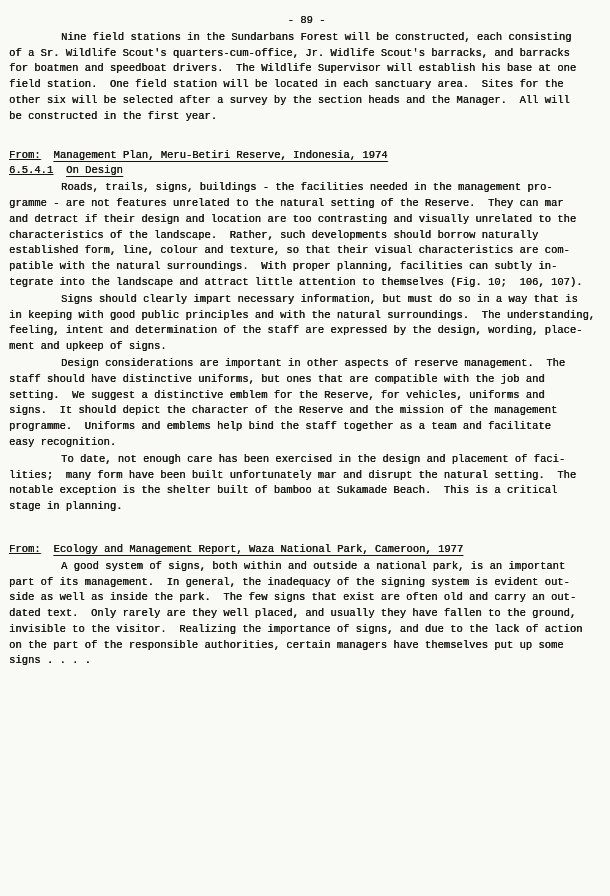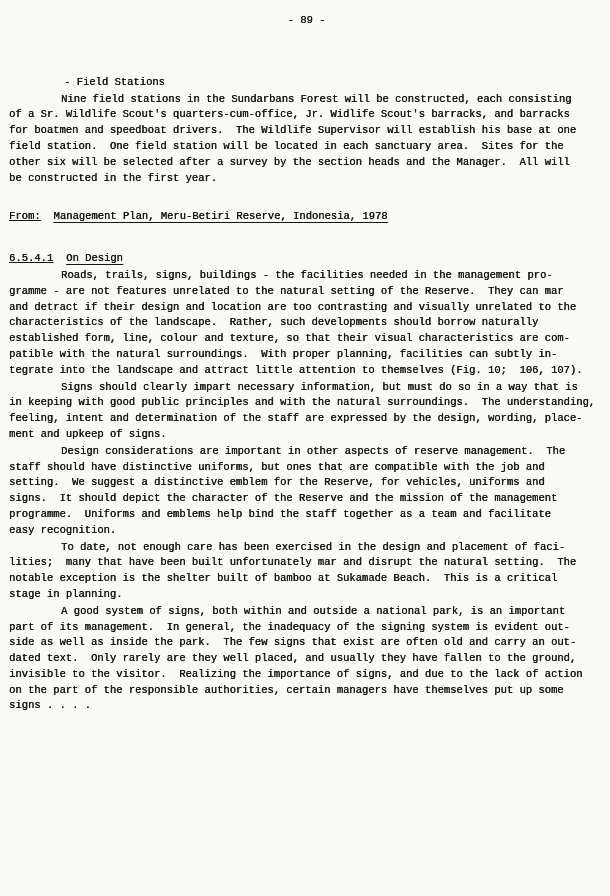--- a/index.html
+++ b/index.html
@@ -40,44 +40,42 @@
   .source .label,
   .section-head .num {
     margin-right: 13px;
     text-decoration: underline;
   }
   .u {
     text-decoration: underline;
     text-underline-offset: 2.5px;
   }
   .section-head {
-    margin-top: 26px;
   }
   .mt-lg {
     margin-top: 27px;
   }
 </style>
 </head>
 <body>
 
 <div class="page">
 
   <div class="page-number">- 89 -</div>
 
-  <div class="doc-heading">- Field Stations</div>
 
   <div class="para">Nine field stations in the Sundarbans Forest will be constructed, each consisting
 of a Sr. Wildlife Scout's quarters-cum-office, Jr. Widlife Scout's barracks, and barracks
 for boatmen and speedboat drivers.  The Wildlife Supervisor will establish his base at one
 field station.  One field station will be located in each sanctuary area.  Sites for the
 other six will be selected after a survey by the section heads and the Manager.  All will
 be constructed in the first year.</div>
 
   <div class="source">
-    <span class="label">From:</span><span class="u">Management Plan, Meru-Betiri Reserve, Indonesia, 1978</span>
+    <span class="label">From:</span><span class="u">Management Plan, Meru-Betiri Reserve, Indonesia, 1974</span>
   </div>
 
   <div class="section-head">
     <span class="num">6.5.4.1</span><span class="u">On Design</span>
   </div>
 
   <div class="para">Roads, trails, signs, buildings - the facilities needed in the management pro-
 gramme - are not features unrelated to the natural setting of the Reserve.  They can mar
 and detract if their design and location are too contrasting and visually unrelated to the
 characteristics of the landscape.  Rather, such developments should borrow naturally
@@ -91,24 +89,27 @@
 ment and upkeep of signs.</div>
 
   <div class="para">Design considerations are important in other aspects of reserve management.  The
 staff should have distinctive uniforms, but ones that are compatible with the job and
 setting.  We suggest a distinctive emblem for the Reserve, for vehicles, uniforms and
 signs.  It should depict the character of the Reserve and the mission of the management
 programme.  Uniforms and emblems help bind the staff together as a team and facilitate
 easy recognition.</div>
 
   <div class="para">To date, not enough care has been exercised in the design and placement of faci-
-lities;  many that have been built unfortunately mar and disrupt the natural setting.  The
+lities;  many form have been built unfortunately mar and disrupt the natural setting.  The
 notable exception is the shelter built of bamboo at Sukamade Beach.  This is a critical
 stage in planning.</div>
 
+  <div class="source mt-lg">
+    <span class="label">From:</span><span class="u">Ecology and Management Report, Waza National Park, Cameroon, 1977</span>
+  </div>
 
 
   <div class="para">A good system of signs, both within and outside a national park, is an important
 part of its management.  In general, the inadequacy of the signing system is evident out-
 side as well as inside the park.  The few signs that exist are often old and carry an out-
 dated text.  Only rarely are they well placed, and usually they have fallen to the ground,
 invisible to the visitor.  Realizing the importance of signs, and due to the lack of action
 on the part of the responsible authorities, certain managers have themselves put up some
 signs . . . .</div>
 

